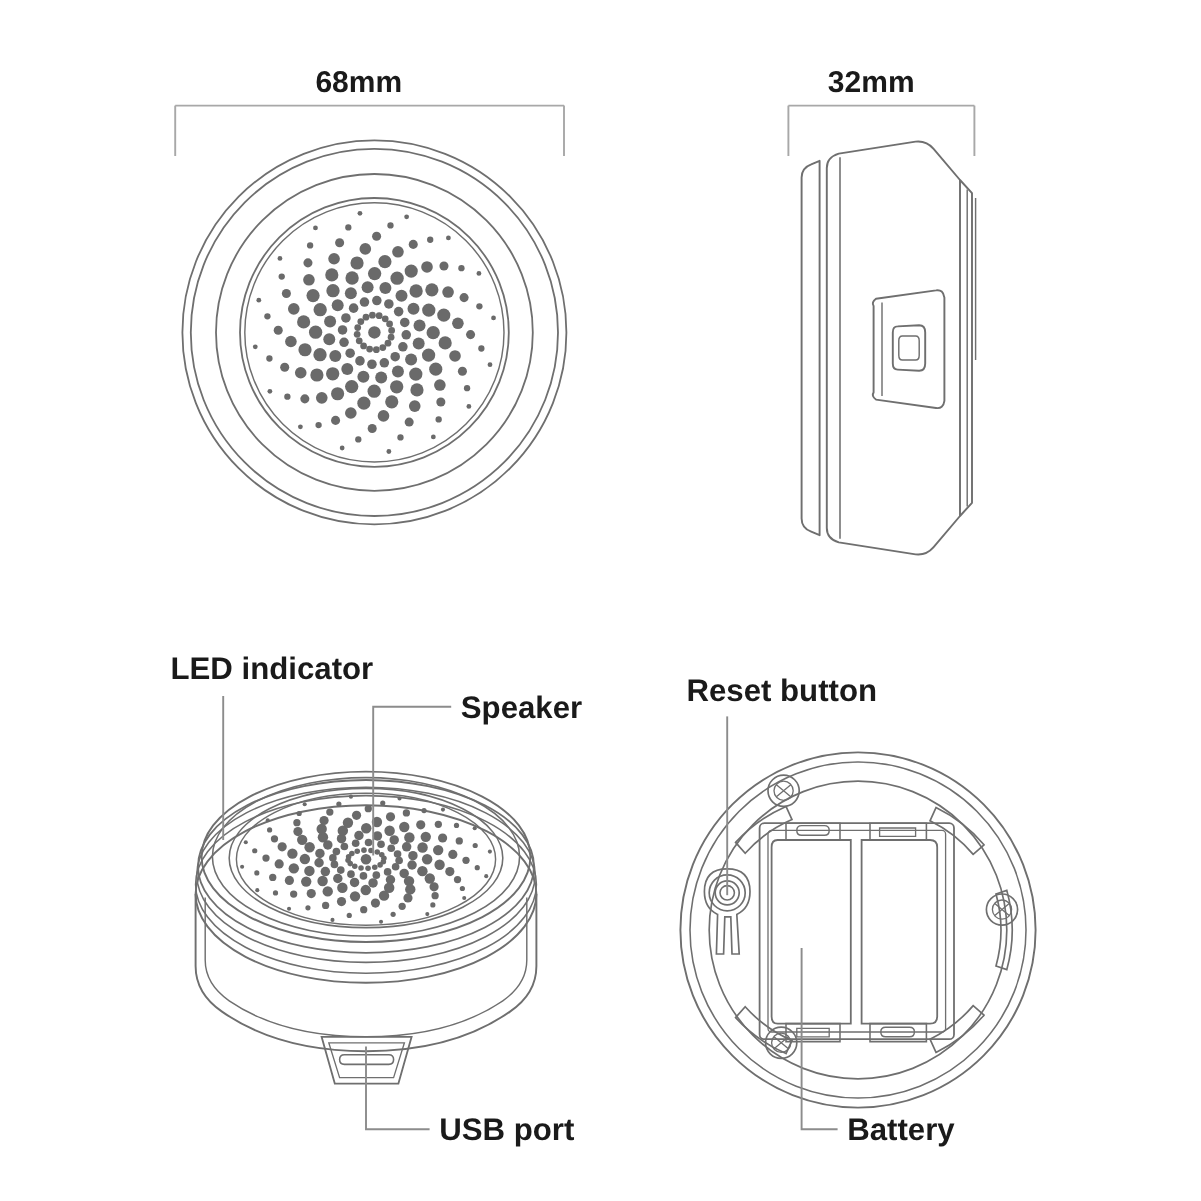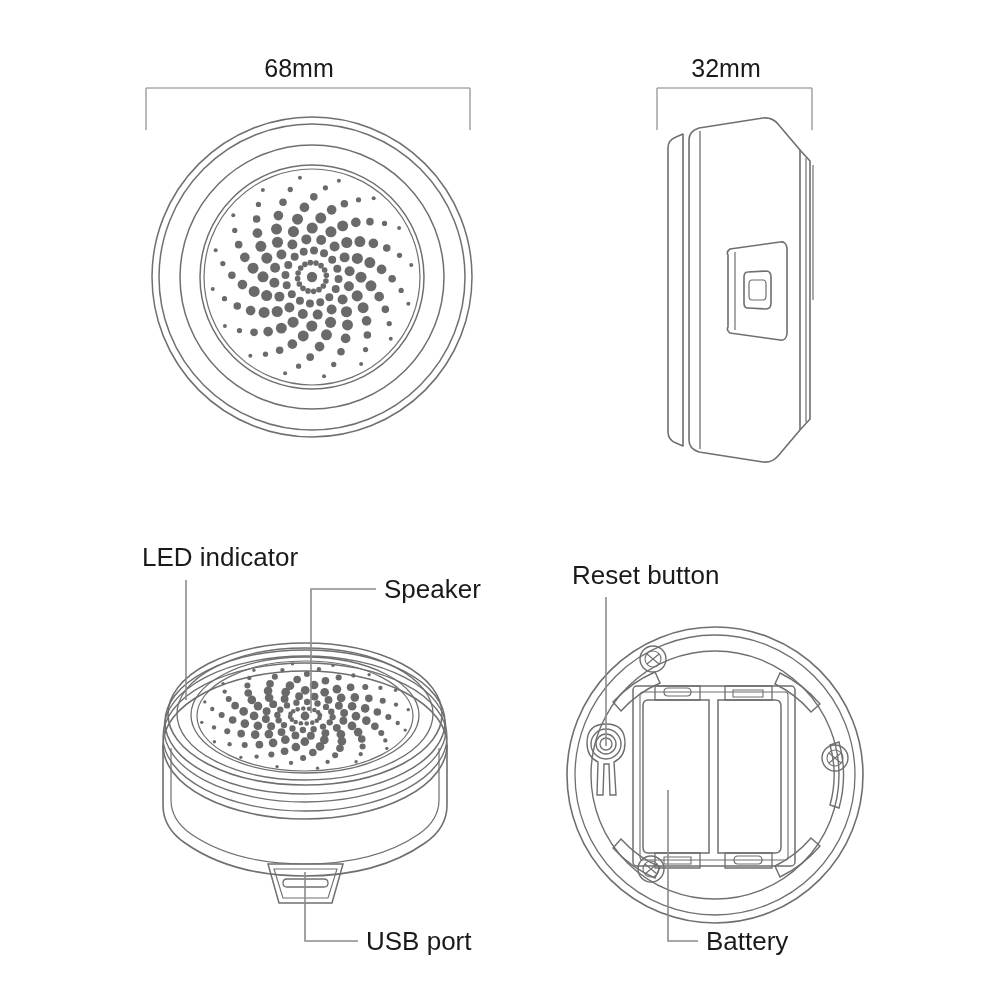--- a/index.html
+++ b/index.html
@@ -12,20 +12,21 @@
     height: 1001px;
     position: relative;
     font-family: "Liberation Sans", sans-serif;
     overflow: hidden;
   }
   #stage {
     position: absolute;
     left: 0; top: 0;
     width: 1001px;
     height: 831px;
+    font-weight: bold;
   }
   #stage svg {
     display: block;
     width: 1001px;
     height: 1001px;
   }
   .dim-label, .callout-label {
     fill: #1a1a1a;
     font-family: "Liberation Sans", sans-serif;
     font-size: 25px;

